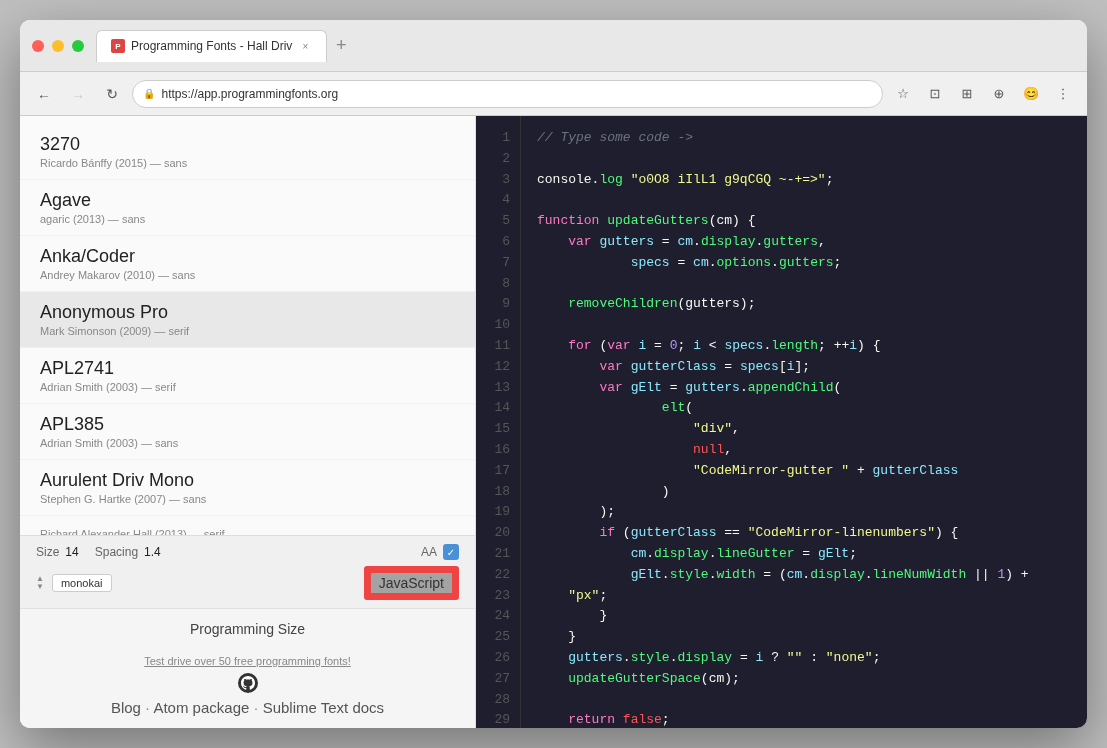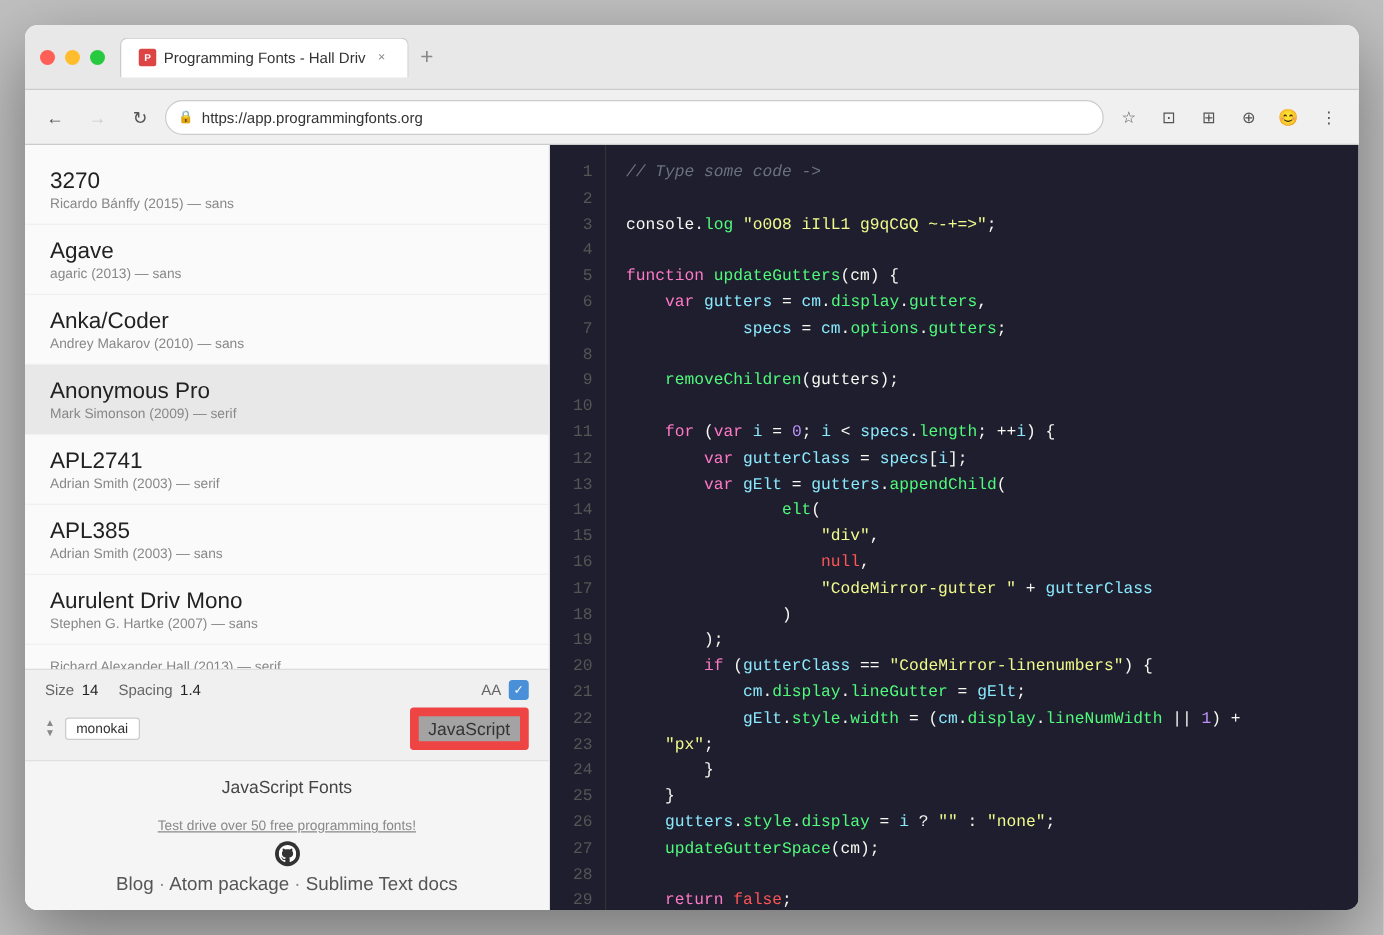--- a/index.html
+++ b/index.html
@@ -132,21 +132,21 @@
 
     
     .main-content {
       display: flex;
       flex: 1;
       overflow: hidden;
     }
 
     
     .sidebar {
-      width: 420px;
+      width: 456px;
       background: #fafafa;
       border-right: 1px solid #e0e0e0;
       display: flex;
       flex-direction: column;
       overflow: hidden;
       flex-shrink: 0;
     }
     .font-list {
       flex: 1;
       overflow-y: auto;
@@ -413,21 +413,21 @@
           </div>
         </div>
         <div class="controls-row2">
           <div class="sort-arrows">▲<br>▼</div>
           <div class="theme-badge">monokai</div>
           <div class="lang-badge">JavaScript</div>
         </div>
       </div>
 
       <div class="sidebar-footer">
-        <div class="footer-title">JavaScript Fonts</div>
+        <div class="footer-title">Programming Size</div>
         <div class="footer-subtitle">Test drive over 50 free programming fonts!</div>
         <div class="github-icon">
           <svg width="14" height="14" viewBox="0 0 16 16" fill="white">
             <path d="M8 0C3.58 0 0 3.58 0 8c0 3.54 2.29 6.53 5.47 7.59.4.07.55-.17.55-.38 0-.19-.01-.82-.01-1.49-2.01.37-2.53-.49-2.69-.94-.09-.23-.48-.94-.82-1.13-.28-.15-.68-.52-.01-.53.63-.01 1.08.58 1.23.82.72 1.21 1.87.87 2.33.66.07-.52.28-.87.51-1.07-1.78-.2-3.64-.89-3.64-3.95 0-.87.31-1.59.82-2.15-.08-.2-.36-1.02.08-2.12 0 0 .67-.21 2.2.82.64-.18 1.32-.27 2-.27.68 0 1.36.09 2 .27 1.53-1.04 2.2-.82 2.2-.82.44 1.1.16 1.92.08 2.12.51.56.82 1.27.82 2.15 0 3.07-1.87 3.75-3.65 3.95.29.25.54.73.54 1.48 0 1.07-.01 1.93-.01 2.2 0 .21.15.46.55.38A8.013 8.013 0 0 0 16 8c0-4.42-3.58-8-8-8z"></path>
           </svg>
         </div>
         <div class="footer-links">
           <span style="cursor:pointer;color:#555">Blog</span>
           <span> · </span>
           <span style="cursor:pointer;color:#555">Atom package</span>

